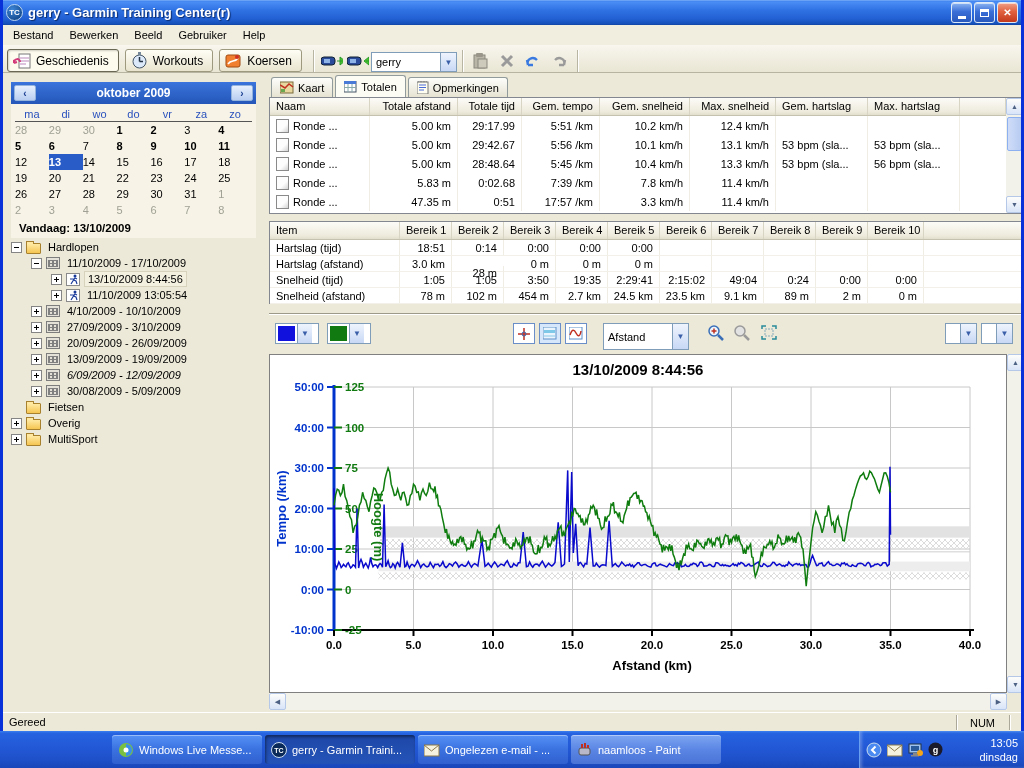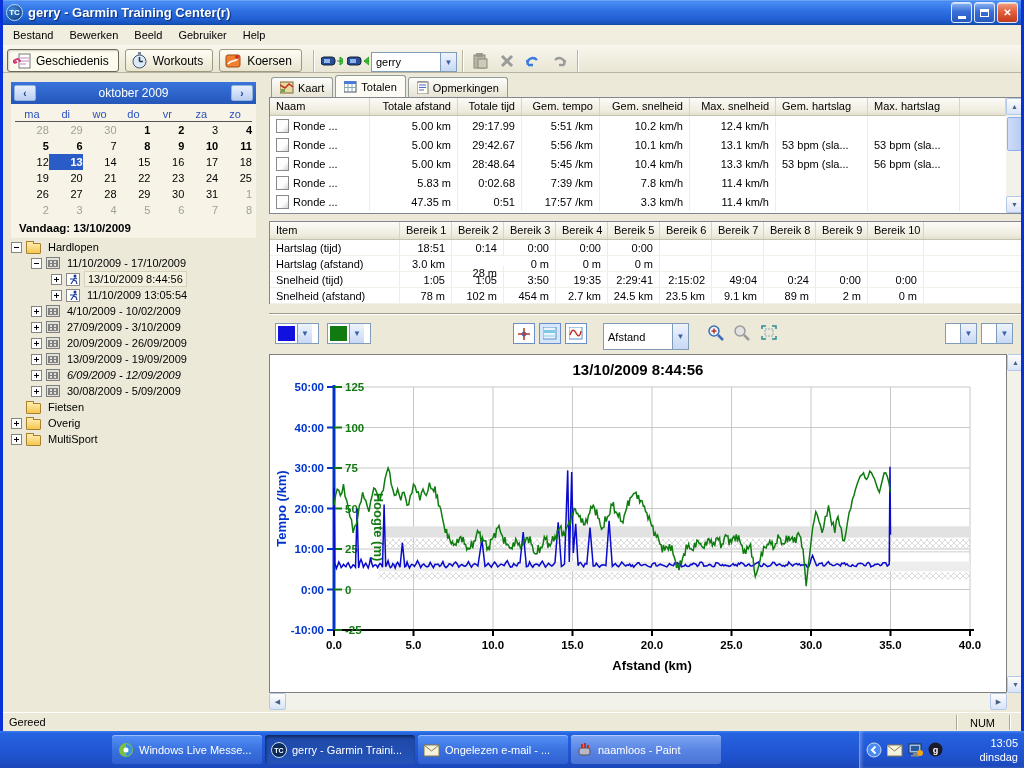--- a/index.html
+++ b/index.html
@@ -19,25 +19,25 @@
 .tbtn.active{background:#fdfbee;box-shadow:inset 1px 1px 2px rgba(0,0,0,.18);border-color:#6a6854}
 .vsep{width:1px;height:22px;background:#b9b5a3;box-shadow:1px 0 0 #fff;margin:0 5px;flex:none}
 .toolicon{width:22px;height:22px;display:flex;align-items:center;justify-content:center;margin:0 2px;flex:none}
 .combo{height:20px;border:1px solid #7f9db9;background:#fff;display:flex;align-items:center}
 .combo .val{padding:0 4px;flex:1;font-size:11px;white-space:nowrap;overflow:hidden}
 .combo .arrow{width:16px;height:100%;background:linear-gradient(180deg,#eef4fd,#c8d8f5);border-left:1px solid #7f9db9;display:flex;align-items:center;justify-content:center;color:#3a5fa8;font-size:8px;flex:none}
 .client{flex:1;position:relative;background:#ece9d8;overflow:hidden}
 
 .calendar{position:absolute;left:8px;top:9px;width:245px;background:#f7f4e7}
 .cal-head{height:22px;background:linear-gradient(180deg,#3a74dc,#2456b8);display:flex;align-items:center;justify-content:space-between;padding:0 3px}
-.cal-title{color:#fff;font-weight:normal;font-size:12px}
+.cal-title{color:#fff;font-weight:bold;font-size:12px}
 .cal-nav{width:22px;height:16px;border:1px solid #94b3dd;border-radius:2px;background:linear-gradient(180deg,#e7f0fd,#b9cef2);color:#1a3d8f;display:flex;align-items:center;justify-content:center;font-size:10px;font-weight:bold}
 .cal-grid{display:grid;grid-template-columns:repeat(7,1fr);padding:2px 4px 0 4px}
 .cal-dow{color:#2a50bd;text-align:center;padding:2px 0 1px;border-bottom:1px solid #555;font-size:11px}
-.cal-day{text-align:right;height:16px;line-height:16px;font-size:11px}
+.cal-day{text-align:left;height:16px;line-height:16px;font-size:11px}
 .cal-day.dim{color:#a0a095}
 .cal-day.b{font-weight:bold}
 .cal-day.sel{background:#2a5cc8;color:#fff;font-weight:bold}
 .cal-foot{font-weight:bold;padding:4px 0 4px 8px;font-size:11.5px}
 
 .tree{position:absolute;left:4px;top:166px;width:258px;bottom:2px;overflow:hidden}
 .tnode{display:flex;align-items:center;height:16px;white-space:nowrap}
 .texp{width:11px;height:11px;border:1px solid #848484;background:#fff;flex:none;position:relative;margin-right:4px}
 .texp:before{content:'';position:absolute;left:2px;top:4px;width:5px;height:1px;background:#000}
 .texp.plus:after{content:'';position:absolute;left:4px;top:2px;width:1px;height:5px;background:#000}
@@ -299,21 +299,21 @@
               </svg>
             </span>
           </div>
           <div class="tlabel">11/10/2009 13:05:54</div>
         </div>
         <div class="tnode" style="padding-left: 24px;">
           <div class="texp plus"></div>
           <div class="ticon">
             <span class="calicon"></span>
           </div>
-          <div class="tlabel">4/10/2009 - 10/02/2009</div>
+          <div class="tlabel">4/10/2009 - 10/10/2009</div>
         </div>
         <div class="tnode" style="padding-left: 24px;">
           <div class="texp plus"></div>
           <div class="ticon">
             <span class="calicon"></span>
           </div>
           <div class="tlabel">27/09/2009 - 3/10/2009</div>
         </div>
         <div class="tnode" style="padding-left: 24px;">
           <div class="texp plus"></div>

